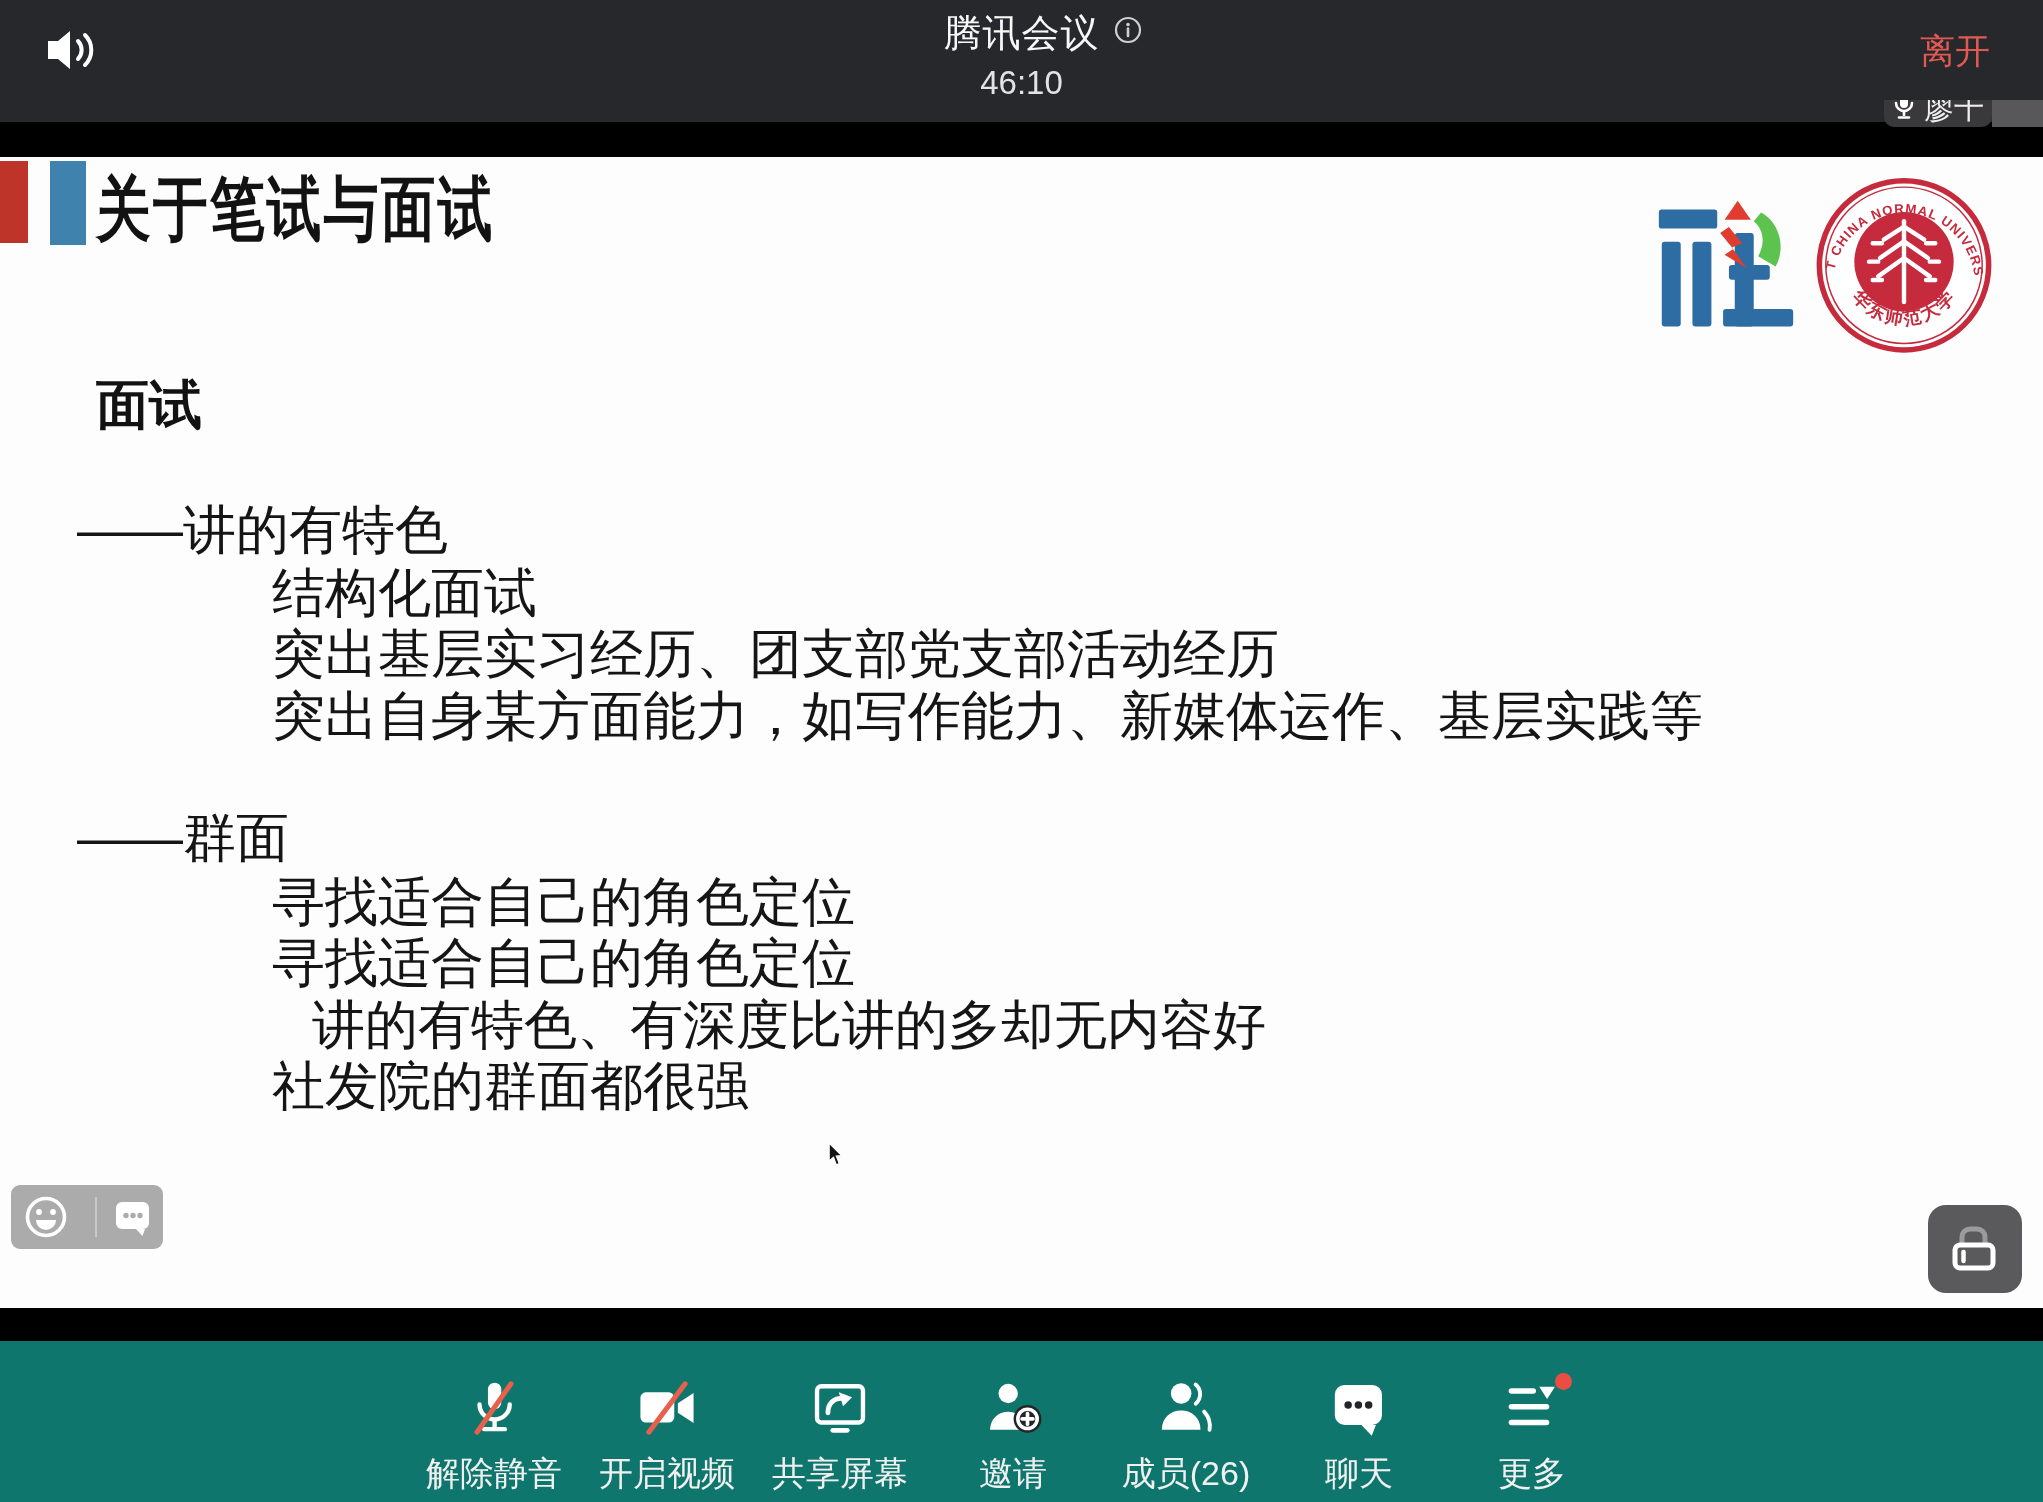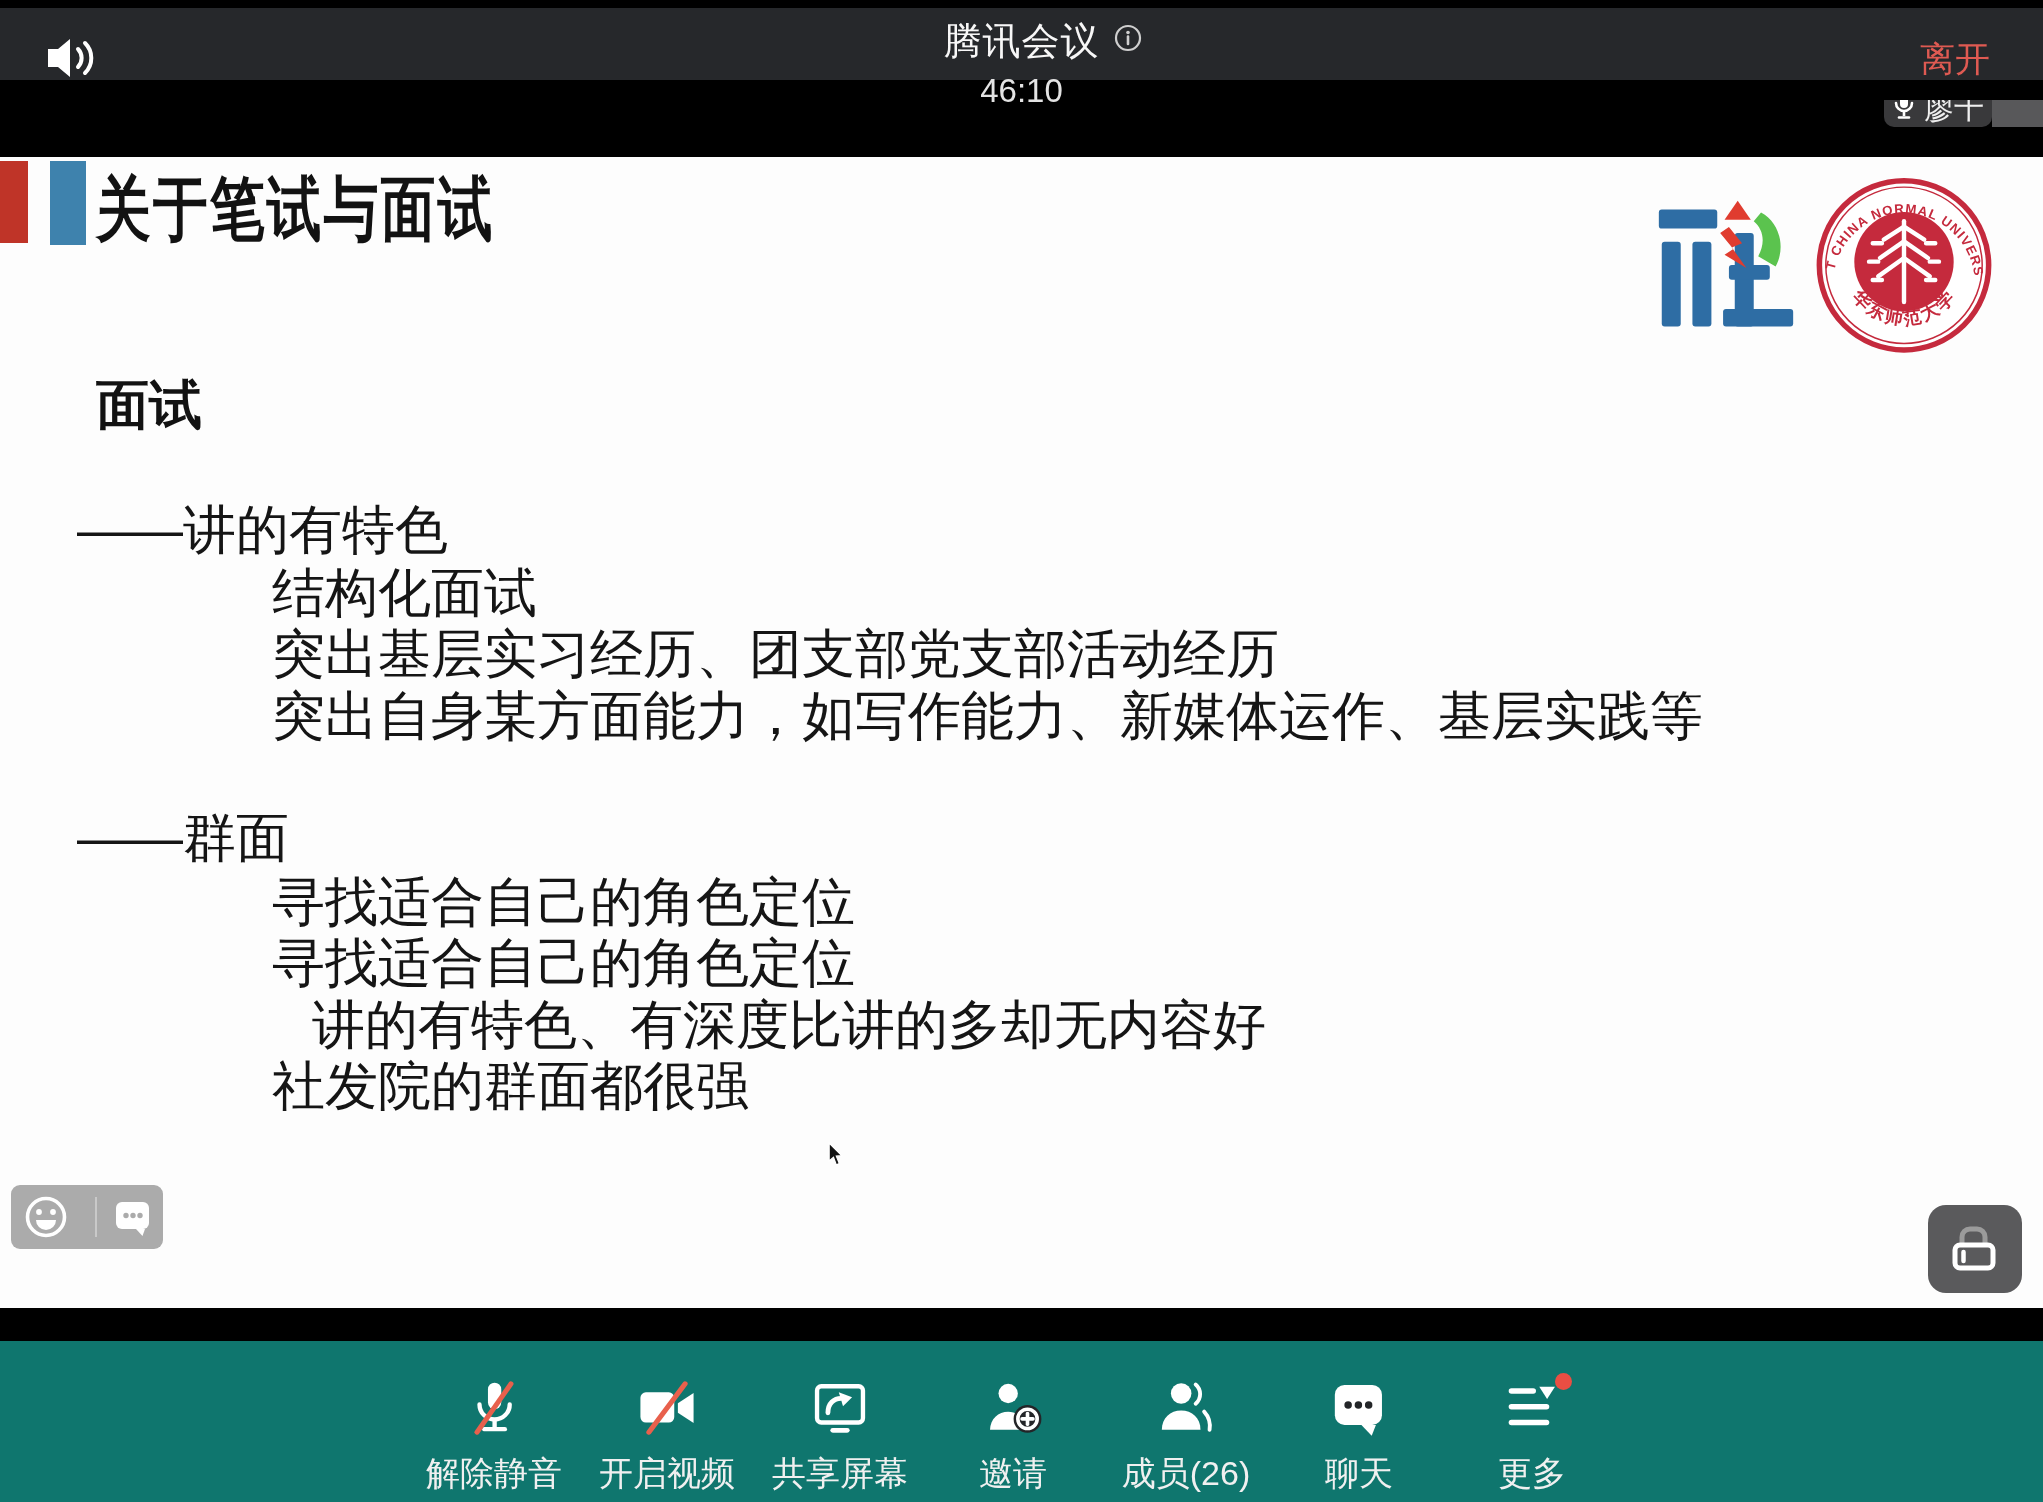--- a/index.html
+++ b/index.html
@@ -1,20 +1,20 @@
 <!DOCTYPE html>
 <html><head>
 <meta charset="utf-8">
 <style>
   html,body{margin:0;padding:0;background:#000;}
   .root{position:relative;width:2043px;height:1502px;background:#000;overflow:hidden;
         font-family:"Liberation Sans","DejaVu Sans",sans-serif;}
 
   
-  .topbar{position:absolute;left:0;top:8px;width:2043px;height:72px;background:#26282b;}
+  .topbar{position:absolute;left:0;top:0;width:2043px;height:122px;background:#26282b;}
   .speaker-btn{position:absolute;left:42px;top:22px;width:60px;height:56px;}
   .app-title{position:absolute;left:50%;top:8px;transform:translateX(-50%);
              color:#f7f7f7;font-size:38px;letter-spacing:1px;white-space:nowrap;}
   .info-btn{position:absolute;left:1114px;top:16px;width:28px;height:28px;}
   .timer{position:absolute;left:50%;top:56px;transform:translateX(-50%);
          color:#e3e3e3;font-size:33px;white-space:nowrap;margin-top:8px;}
   .leave-btn{position:absolute;left:1920px;top:28px;color:#df5a52;font-size:35px;white-space:nowrap;cursor:pointer;}
 
   
   .name-tag{position:absolute;left:1884px;top:100px;width:108px;height:27px;

